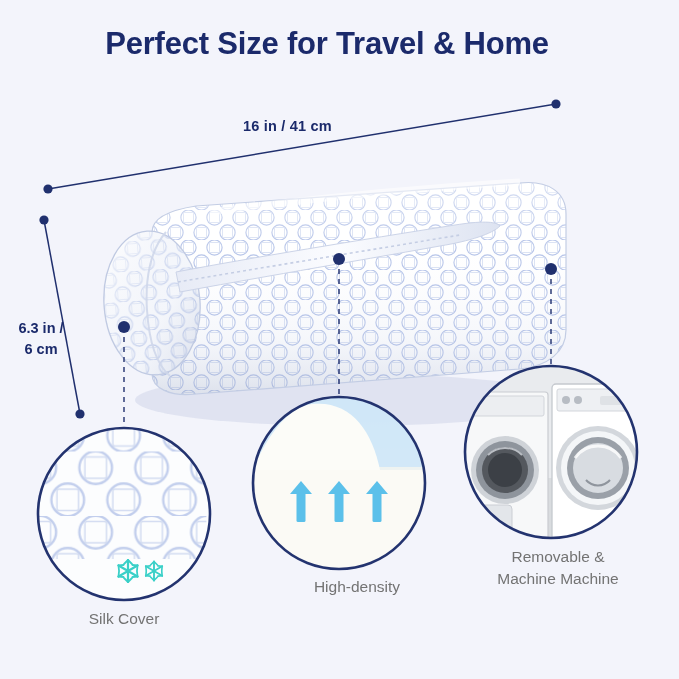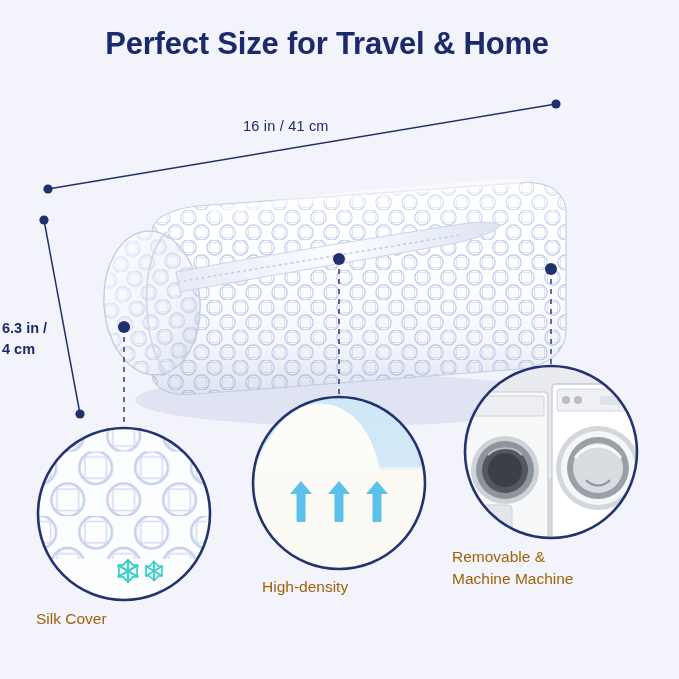--- a/index.html
+++ b/index.html
@@ -17,35 +17,35 @@
     position:absolute;left:0;top:26px;width:654px;
     text-align:center;
     font-size:31px;font-weight:bold;
     color:#1b2a6b;
     letter-spacing:-0.2px;
   }
 
   
   .dim-top{
     position:absolute;left:243px;top:118px;
-    font-size:14.5px;font-weight:normal;color:#1b2a6b;
+    font-size:14.5px;font-weight:bold;color:#1b2a6b;
     letter-spacing:0.2px;
   }
   .dim-left{
     position:absolute;left:2px;top:318px;width:78px;
     font-size:14.5px;font-weight:bold;color:#1b2a6b;
-    text-align:left;line-height:21px;
+    text-align:center;line-height:21px;
   }
 
   
   .cap{
     position:absolute;
-    font-size:15.5px;color:#a16207;
+    font-size:15.5px;color:#737373;
     line-height:22px;
-    text-align:left;
+    text-align:center;
   }
   .cap1{left:36px;top:608px;width:176px;}
   .cap2{left:262px;top:576px;width:190px;}
   .cap3{left:452px;top:546px;width:212px;}
 
   svg.layer{position:absolute;left:0;top:0;width:679px;height:679px;}
 </style>
 </head>
 <body>
 
@@ -280,21 +280,21 @@
         <rect x="470" y="505" width="42" height="34" rx="4" fill="#e3e6ea" stroke="#cbced4" stroke-width="1"></rect>
       </g>
       <circle cx="551" cy="452" r="86" fill="none" stroke="#23336f" stroke-width="2.6"></circle>
     </g>
   </svg>
 
   <div class="dim-top">16 in / 41 cm</div>
 
   <div class="dim-left">
     <div>6.3 in /</div>
-    <div>4 cm</div>
+    <div>6 cm</div>
   </div>
 
   <div class="cap cap1">
     <div>Silk Cover</div>
   </div>
 
   <div class="cap cap2">
     <div>High-density</div>
   </div>
 

